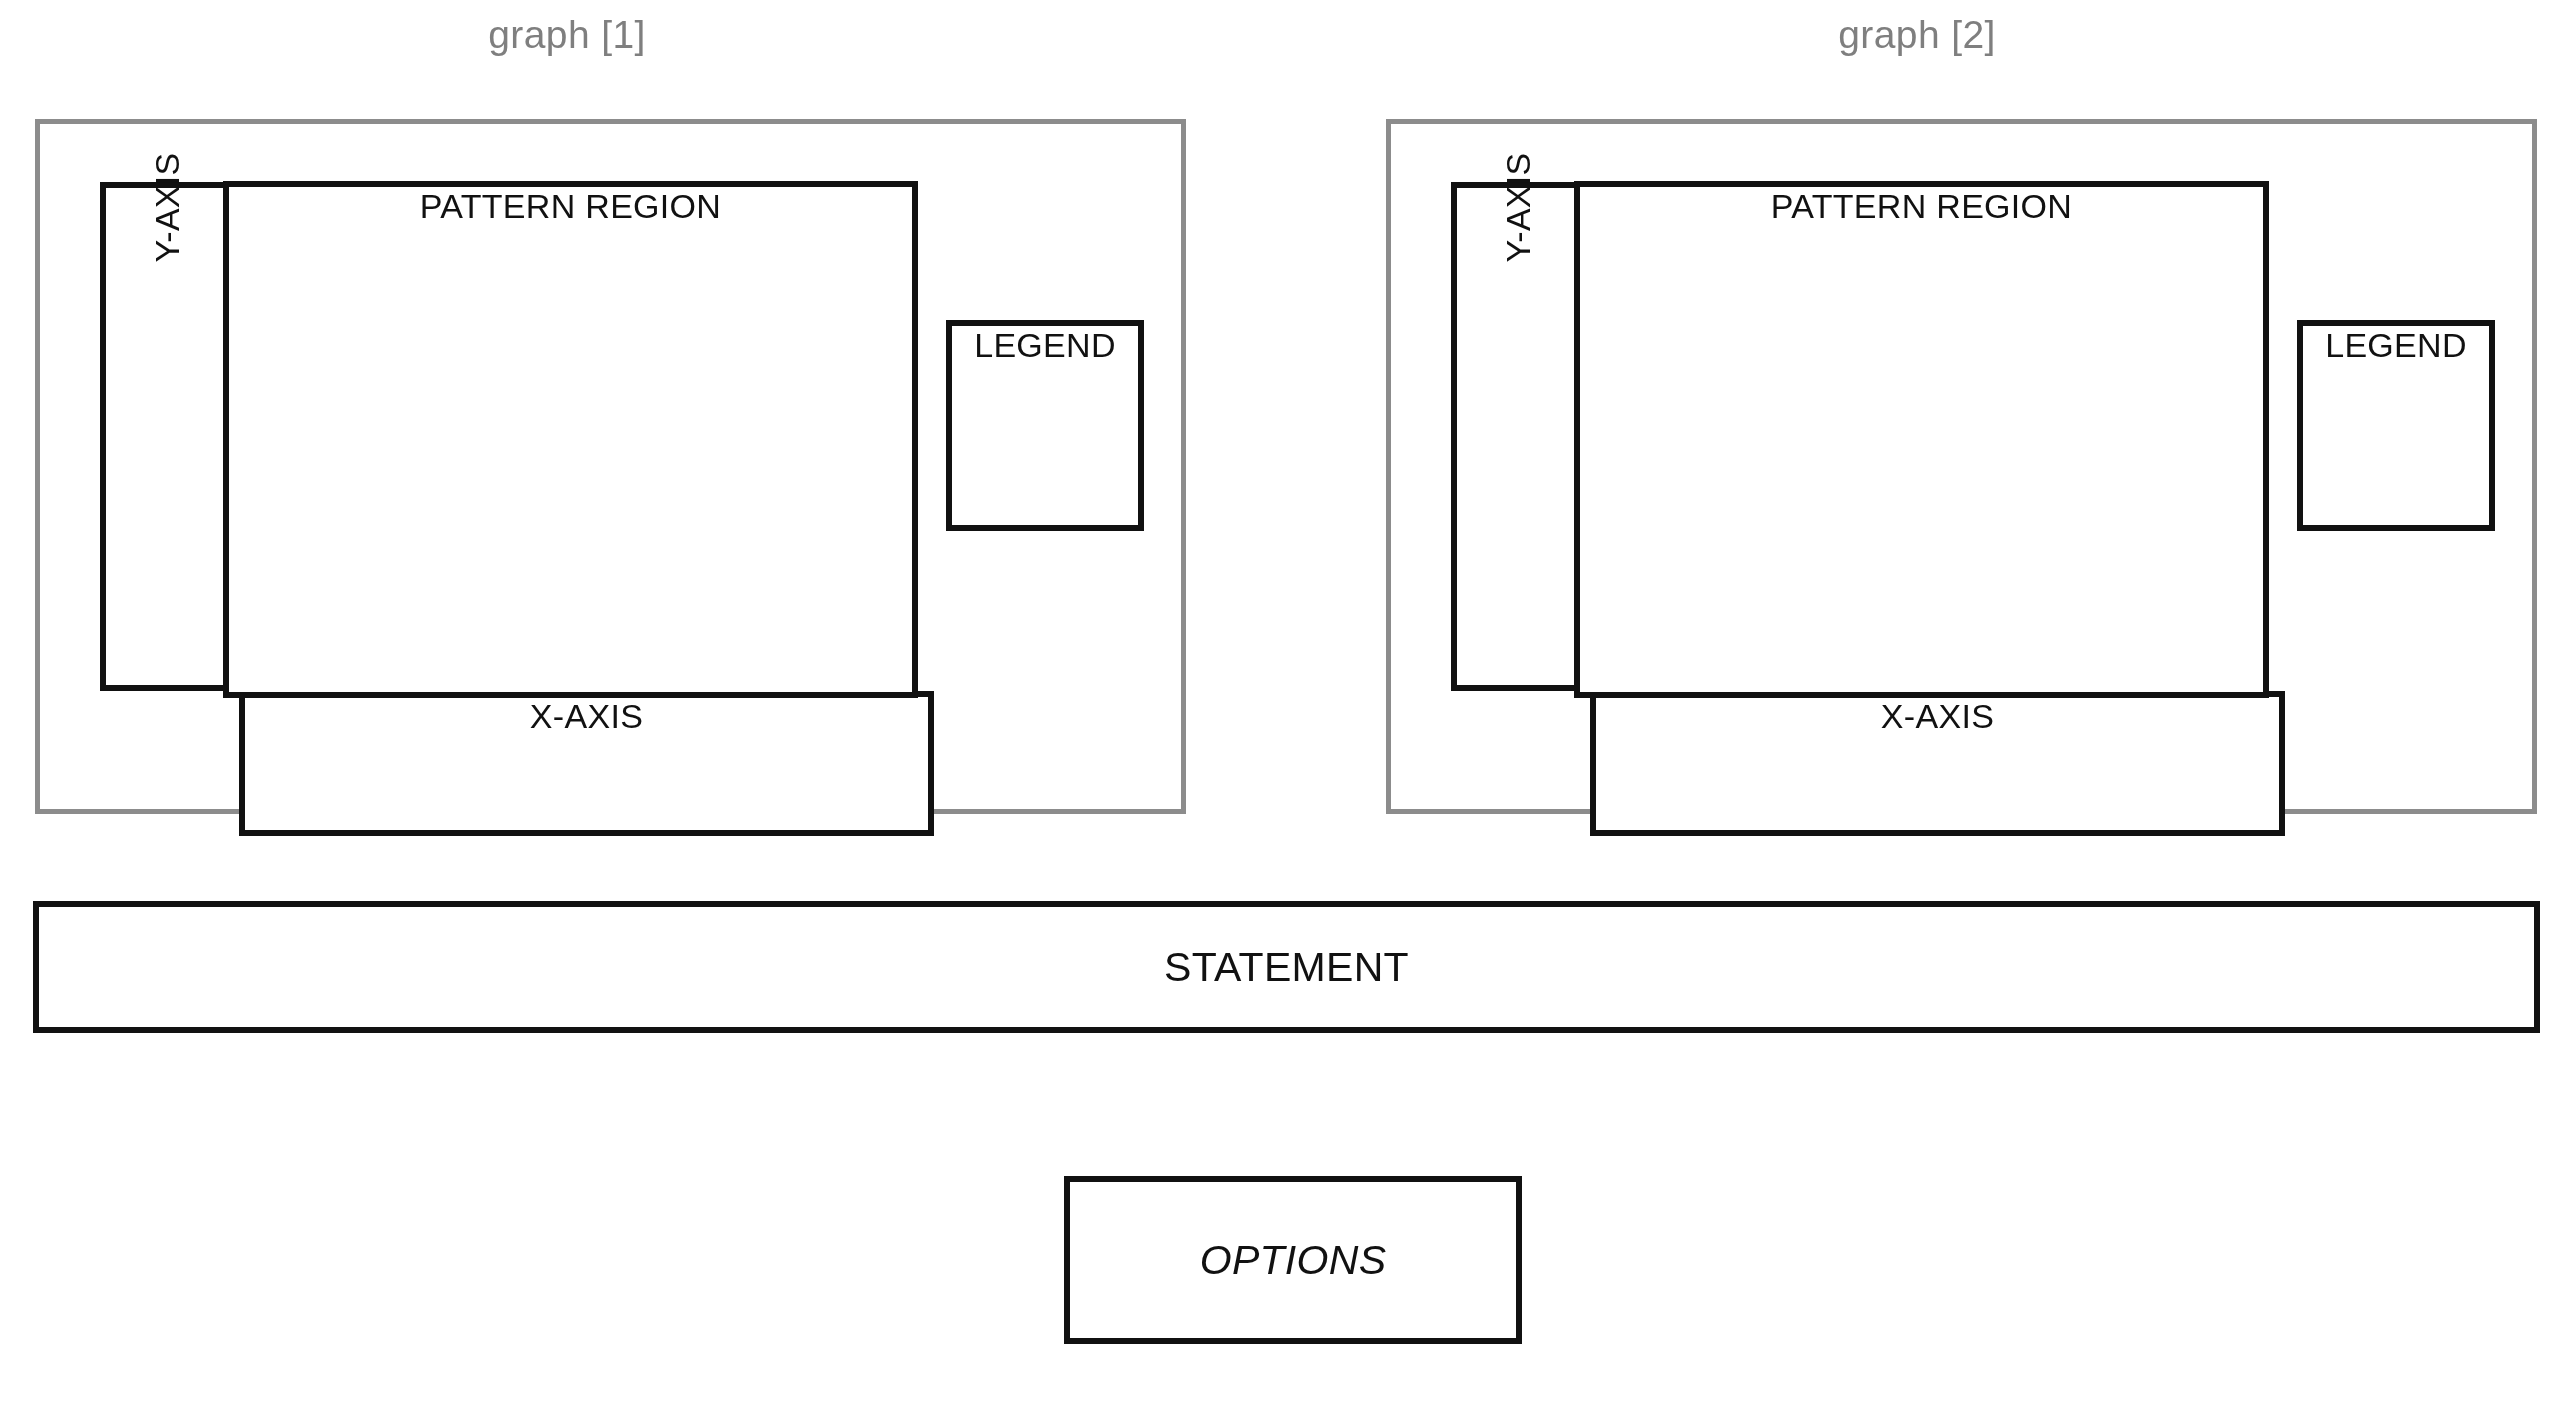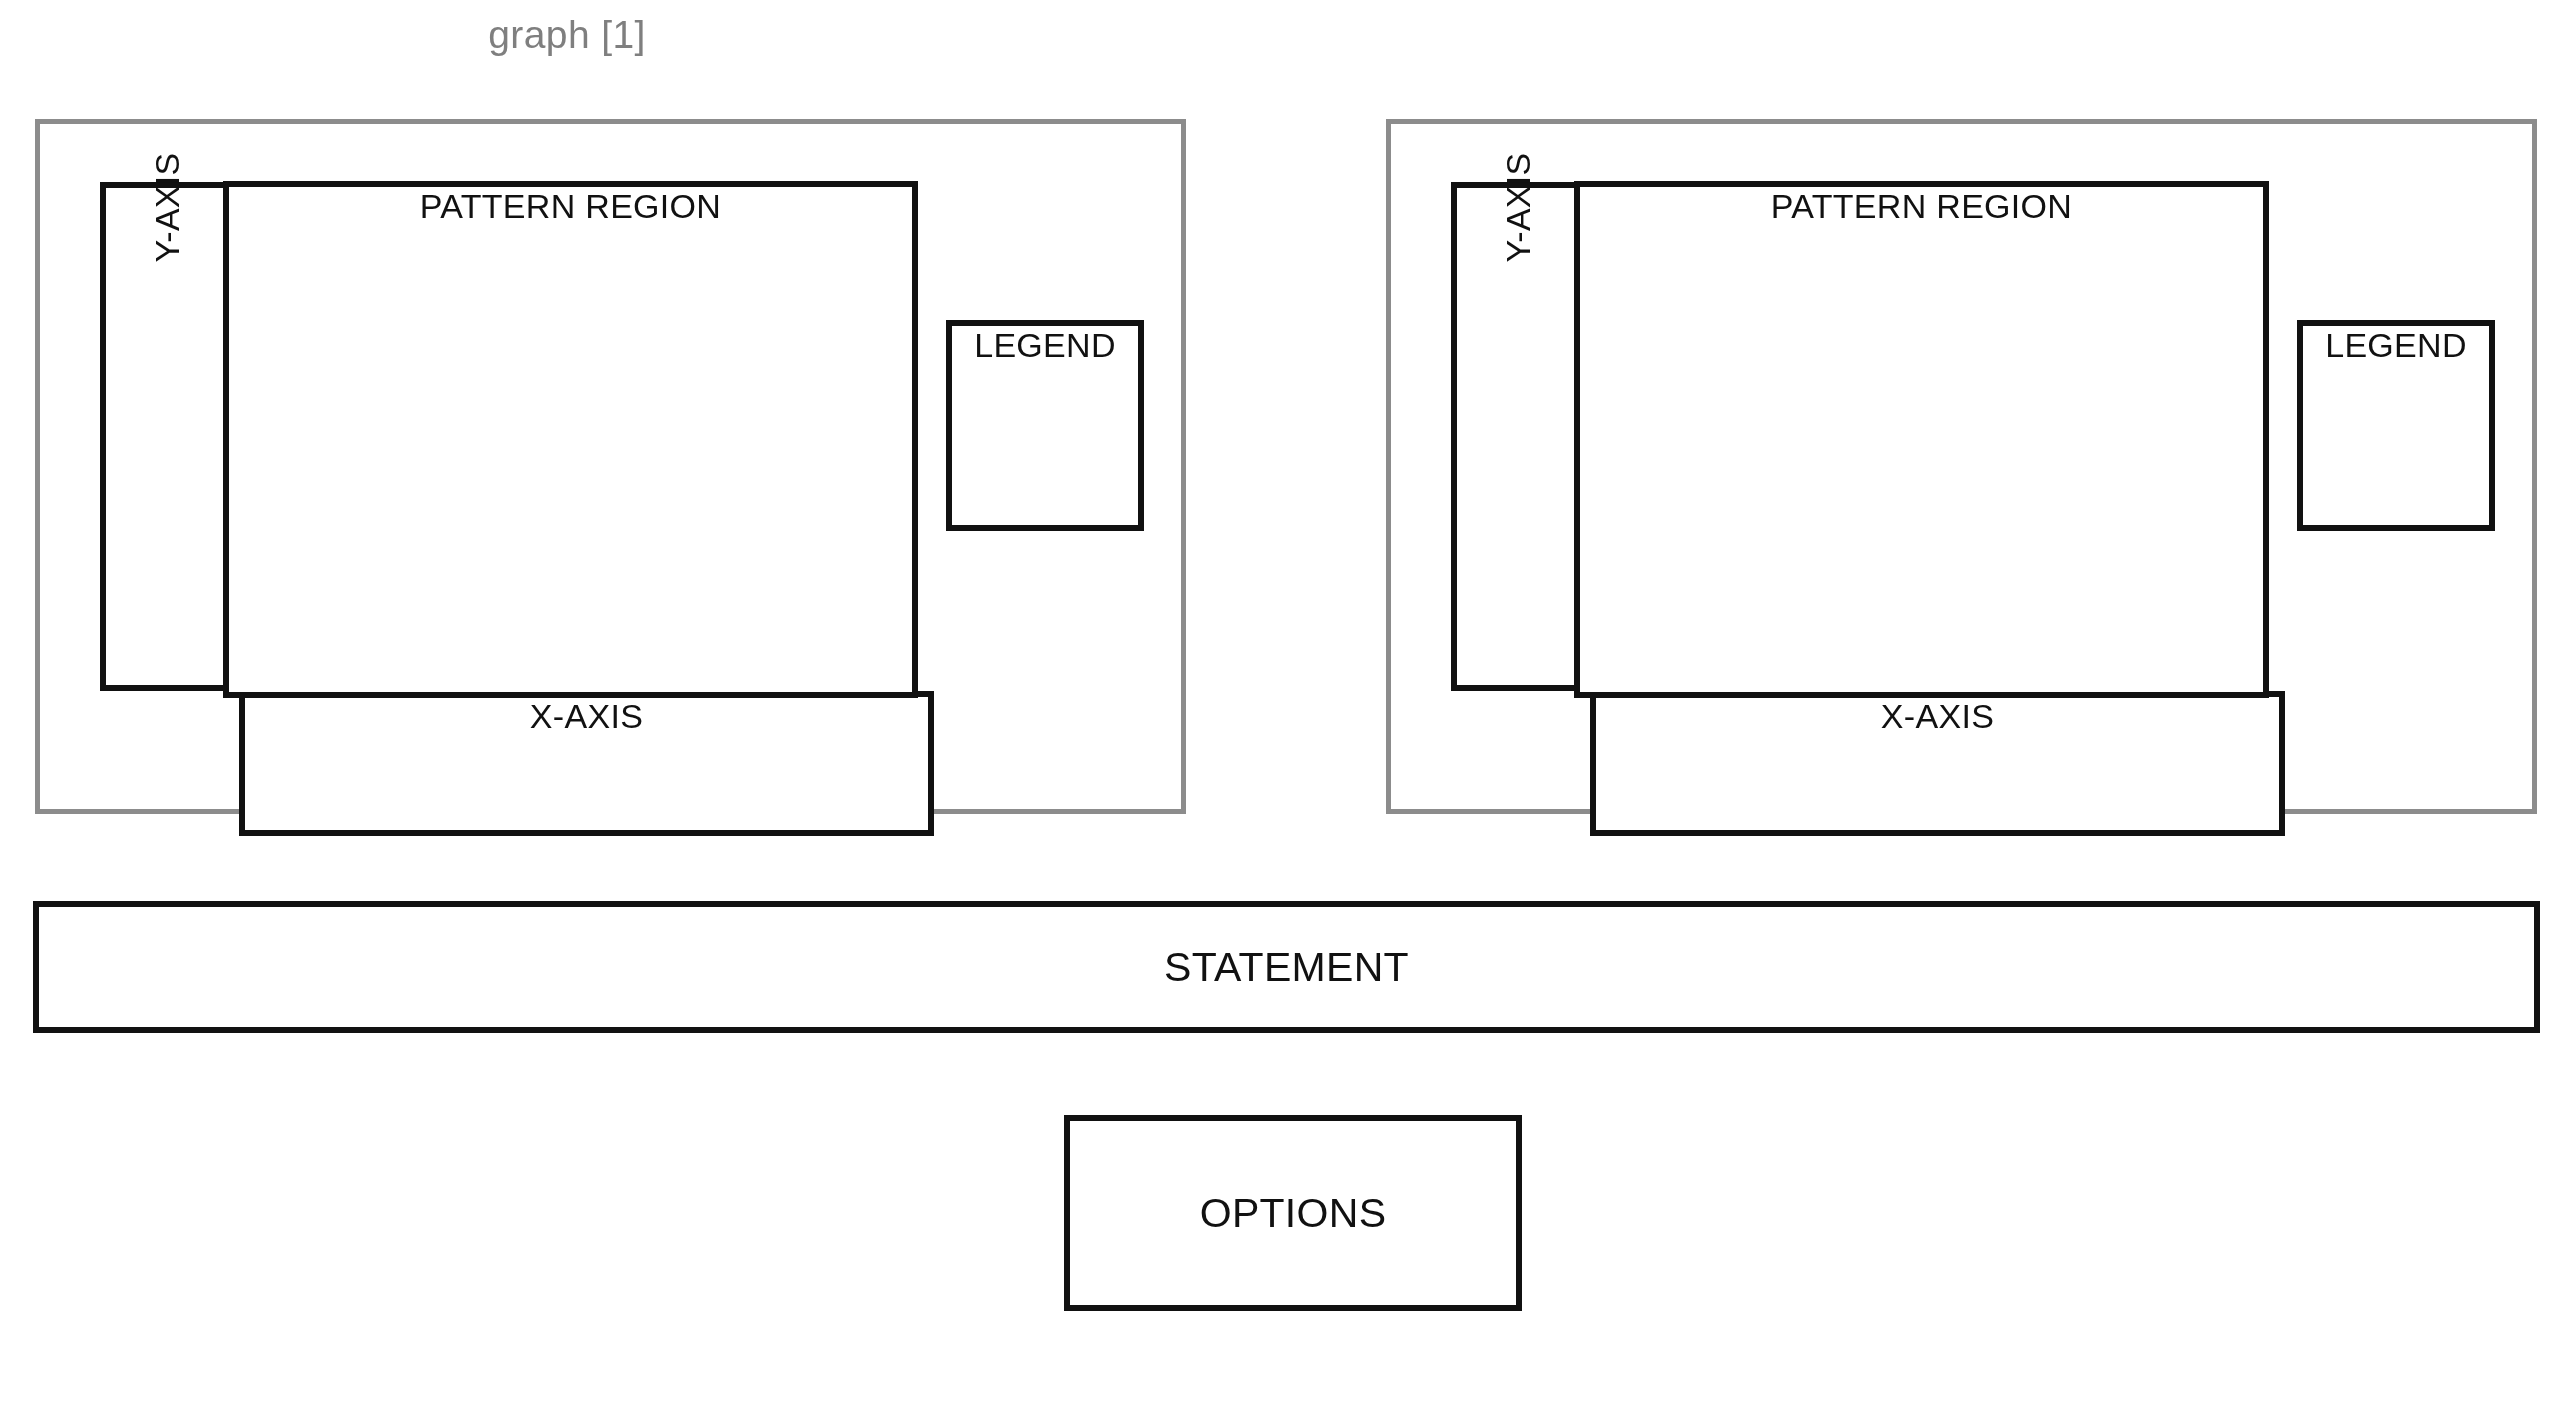--- a/index.html
+++ b/index.html
@@ -113,20 +113,21 @@
     <div class="box x-axis-box" style="left:183px; top:567px; width:695px; height:145px;">
       <span class="box-label">X-AXIS</span>
     </div>
 
     <div class="box legend-box" style="left:898px; top:196px; width:198px; height:211px;">
       <span class="box-label">LEGEND</span>
     </div>
 
   </div>
 
+  <div class="graph-title" style="left:1699px; top:14.5px; width:436px;">graph [2]</div>
 
   <div class="graph-panel" style="left:1386px; top:119px; width:1151px; height:695px;">
 
     <div class="box y-axis-box" style="left:60px; top:58px; width:135px; height:509px;">
       <span class="box-label">Y-AXIS</span>
     </div>
 
     <div class="box pattern-box" style="left:183px; top:57px; width:695px; height:517px;">
       <span class="box-label">PATTERN REGION</span>
     </div>
@@ -138,18 +139,18 @@
     <div class="box legend-box" style="left:898px; top:196px; width:198px; height:211px;">
       <span class="box-label">LEGEND</span>
     </div>
 
   </div>
 
   <div class="statement-bar" style="left:33px; top:901px; width:2507px; height:132px;">
     <span class="box-label">STATEMENT</span>
   </div>
 
-  <div class="options-box" style="left:1064px; top:1115px; width:458px; height:196px;">
+  <div class="options-box" style="left:1064px; top:1176px; width:458px; height:168px;font-style:italic;">
     <span class="box-label">OPTIONS</span>
   </div>
 
 </div>
 
 
 </body></html>

